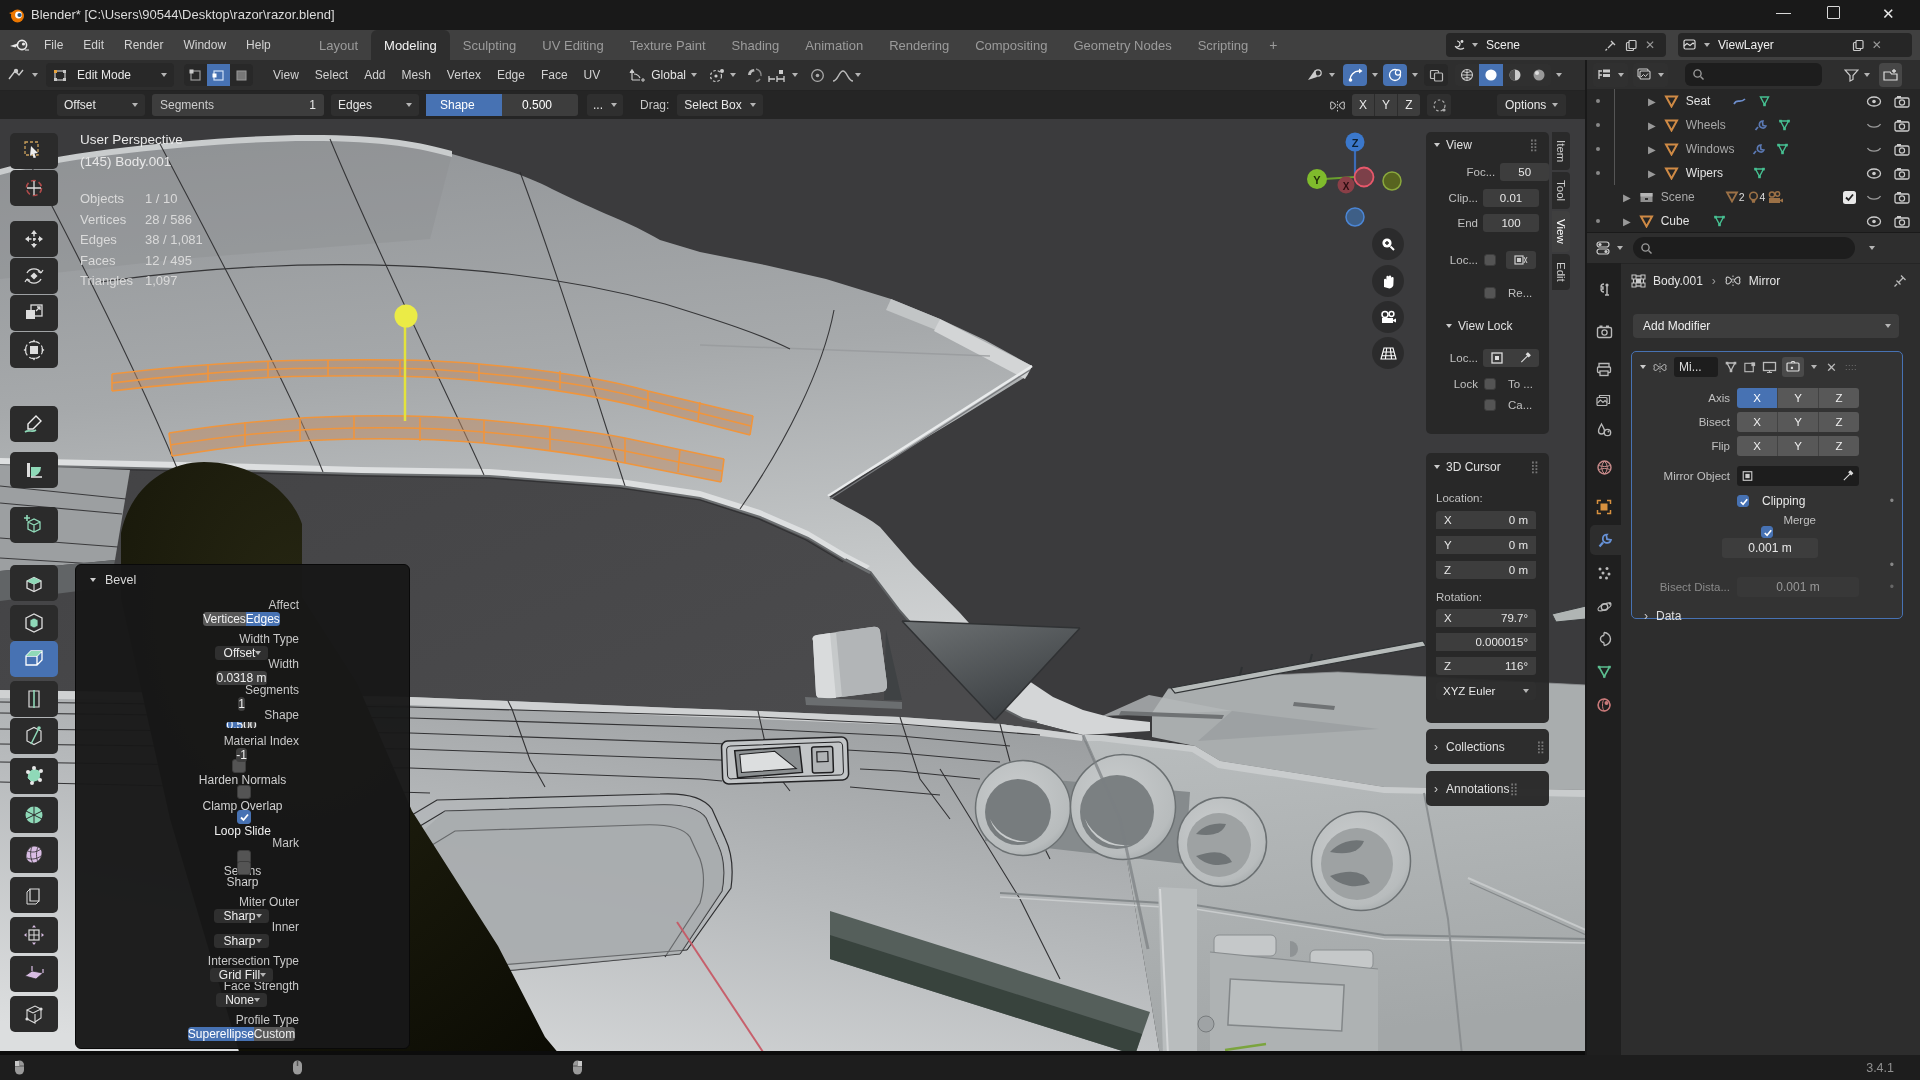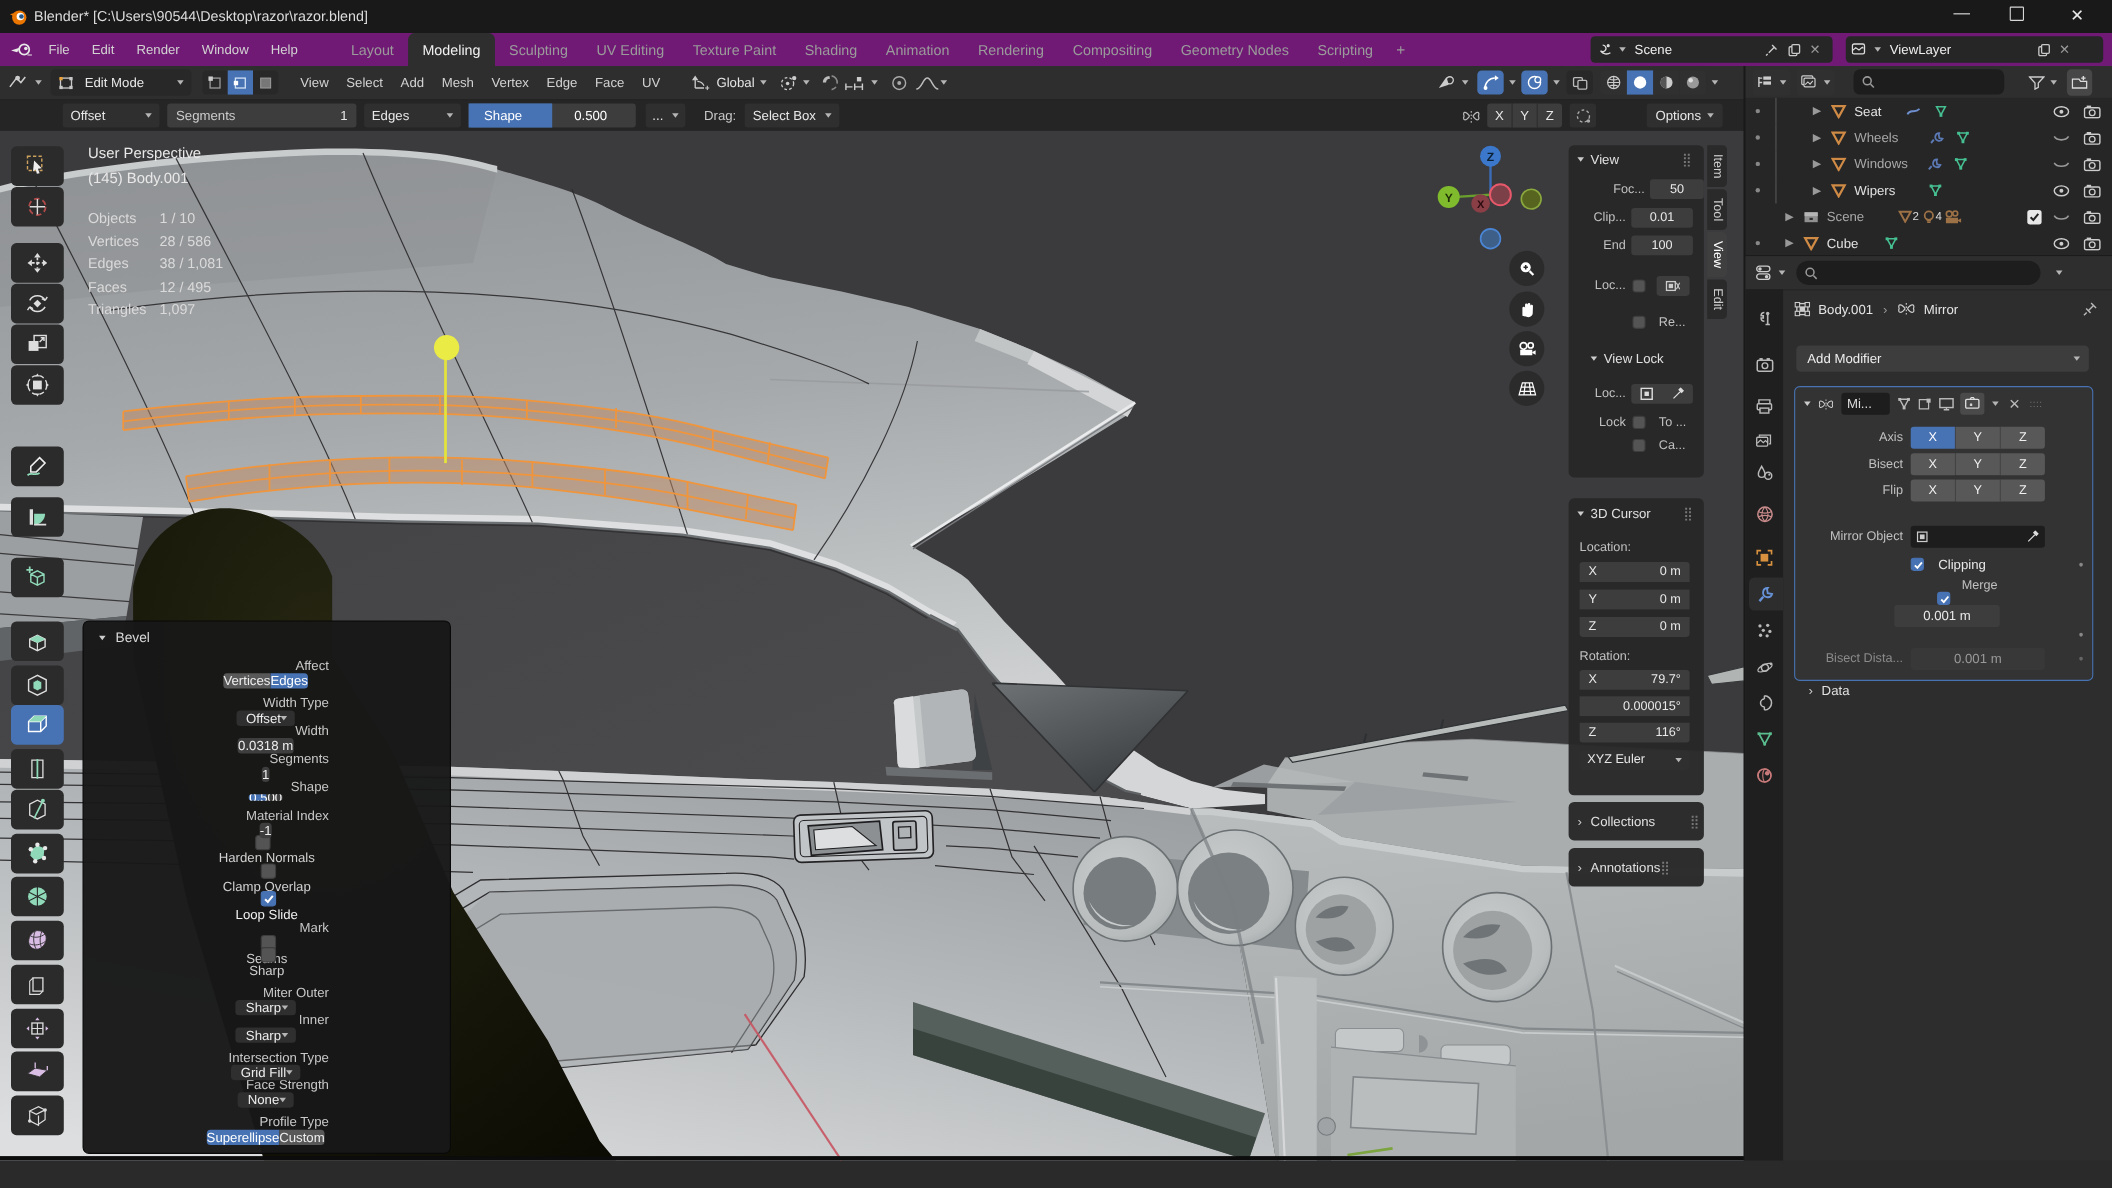--- a/index.html
+++ b/index.html
@@ -1,21 +1,21 @@
 <!DOCTYPE html>
 <html><head><meta charset="utf-8">
 <style>
 html,body{margin:0;padding:0;background:#111;}
 #root{position:relative;width:1920px;height:1080px;font-family:"Liberation Sans",sans-serif;overflow:hidden;background:#2a2a2a;font-size:12px;color:#d5d5d5;}
 .abs{position:absolute;}
 .row{display:flex;align-items:center;}
 .caret{display:inline-block;width:0;height:0;border-left:3.5px solid transparent;border-right:3.5px solid transparent;border-top:4.5px solid #b5b5b5;margin-left:5px;}
 
 #titlebar{left:0;top:0;width:1920px;height:30px;background:#191919;}
-#topbar{left:0;top:30px;width:1920px;height:30px;background:#701a75;}
+#topbar{left:0;top:30px;width:1920px;height:30px;background:#404040;}
 .menuitem{padding:0 10px;color:#d2d2d2;font-size:12px;}
 .tab{padding:0 13px;color:#9b9b9b;font-size:13px;height:30px;display:flex;align-items:center;}
 .tab.active{background:#2e2e2e;color:#f2f2f2;border-radius:6px 6px 0 0;}
 .idblock{background:#262626;border-radius:4px;height:24px;display:flex;align-items:center;}
 
 #vheader{left:0;top:60px;width:1586px;height:31px;background:#2e2e2e;border-bottom:1px solid #232323;box-sizing:border-box;}
 #vtool{left:0;top:91px;width:1586px;height:28px;background:#252525;}
 .hbtn{height:24px;border-radius:4px;display:flex;align-items:center;padding:0 7px;color:#d8d8d8;}
 .hfield{background:#3d3d3d;height:22px;border-radius:3px;display:flex;align-items:center;color:#e8e8e8;box-sizing:border-box;}
 
@@ -1349,21 +1349,21 @@
           </div>
         </div>
     <div class="row" style="margin-top:4px;align-items:center;">
           <span class="nlabel" style="width:98px;flex:none;">Flip</span>
       <div style="display:flex;width:122px;margin-left:7px;">
             <div class="xyzbtn" style="border-radius:3px 0 0 3px;">X</div>
             <div class="xyzbtn">Y</div>
             <div class="xyzbtn" style="border-radius:0 3px 3px 0;border-right:none;">Z</div>
           </div>
         </div>
-    <div class="row" style="margin-top:22px;">
+    <div class="row" style="margin-top:10px;">
           <span class="nlabel" style="width:98px;flex:none;white-space:nowrap;">Mirror Object</span>
       <div style="width:122px;height:20px;background:#1d1d1d;border-radius:3px;margin-left:7px;display:flex;align-items:center;">
             <svg width="13" height="12" viewBox="0 0 15 14" style="margin-left:4px;">
               <rect x="2.5" y="2" width="10" height="10" fill="none" stroke="#ccc" stroke-width="1.3"></rect>
               <rect x="5" y="4.5" width="5" height="5" fill="#ccc"></rect>
             </svg>
             <svg width="12" height="12" viewBox="0 0 13 13" style="margin-left:auto;margin-right:5px;">
               <path d="M2,11 l4,-4 M6,7 l4.5,-4.5 M9,1 l2.5,2.5 -1.5,1.5 -2.5,-2.5 Z" stroke="#ddd" fill="#ddd" stroke-width="1.2"></path>
             </svg>
           </div>
@@ -1394,13 +1394,30 @@
       <div class="pfield" style="width:122px;margin-left:7px;justify-content:center;color:#999;background:#383838;">0.001 m</div>
           <span style="margin-left:auto;margin-right:8px;color:#666;">•</span>
         </div>
     <div class="row" style="margin-top:12px;">
           <span style="margin-left:12px;color:#ccc;">›</span>
           <span style="margin-left:8px;color:#e0e0e0;">Data</span>
         </div>
   </div>
 </div>
 
+<div class="abs" id="statusbar">
+  <svg class="abs" style="left:14px;top:5px;" width="11" height="15" viewBox="0 0 11 15">
+        <path d="M1,5 a4.5,4.5 0 0 1 9,0 l0,5 a4.5,4.5 0 0 1 -9,0 Z" fill="#9a9a9a"></path>
+        <path d="M5.5,1 v5 M1,6 h9" stroke="#555" stroke-width="1"></path>
+        <rect x="1" y="1" width="4.5" height="5" fill="#c8c8c8"></rect>
+      </svg>
+  <svg class="abs" style="left:292px;top:5px;" width="11" height="15" viewBox="0 0 11 15">
+        <path d="M1,5 a4.5,4.5 0 0 1 9,0 l0,5 a4.5,4.5 0 0 1 -9,0 Z" fill="#9a9a9a"></path>
+        <path d="M5.5,1 v5" stroke="#555" stroke-width="1.5"></path>
+      </svg>
+  <svg class="abs" style="left:572px;top:5px;" width="11" height="15" viewBox="0 0 11 15">
+        <path d="M1,5 a4.5,4.5 0 0 1 9,0 l0,5 a4.5,4.5 0 0 1 -9,0 Z" fill="#9a9a9a"></path>
+        <path d="M5.5,1 v5 M1,6 h9" stroke="#555" stroke-width="1"></path>
+        <rect x="5.5" y="1" width="4.5" height="5" fill="#c8c8c8"></rect>
+      </svg>
+  <span class="abs" style="right:26px;top:6px;color:#909090;font-size:12.5px;">3.4.1</span>
+</div>
 
 </div>
 </body></html>

